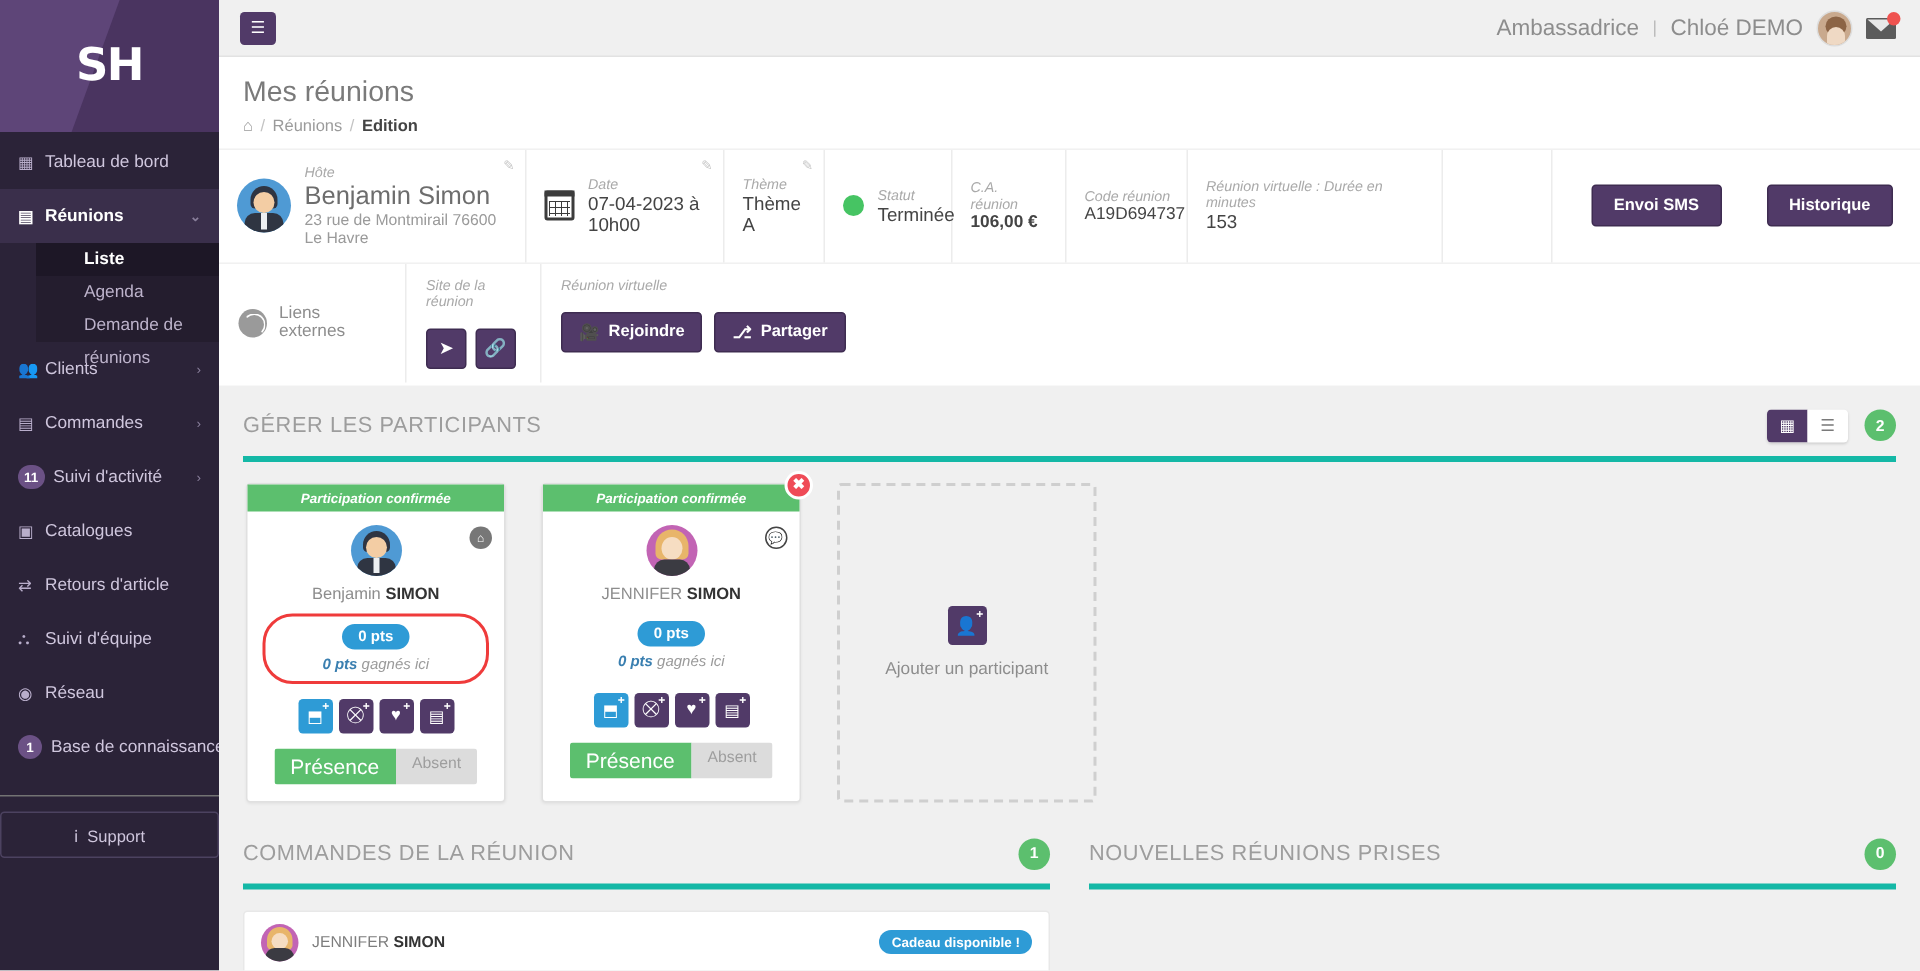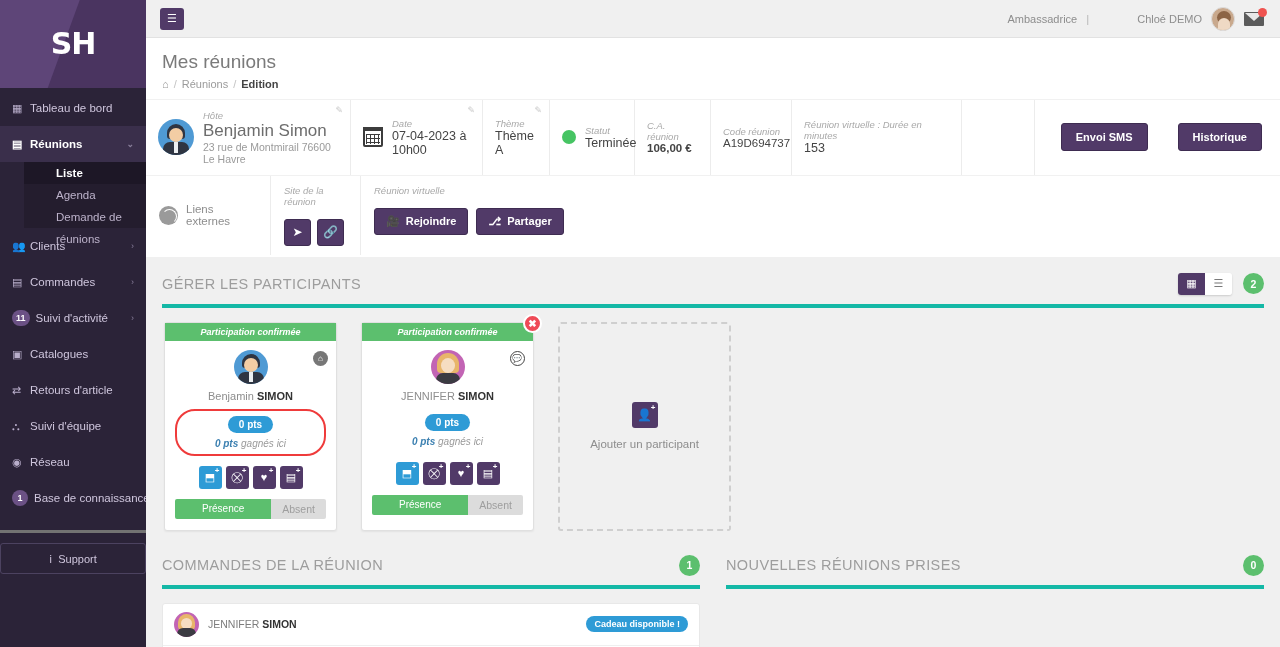--- a/index.html
+++ b/index.html
@@ -46,40 +46,40 @@
     display:inline-block; min-width:16px; height:16px; line-height:16px;
     border-radius:8px; background:#6b5185; color:#fff; font-size:9px;
     text-align:center; padding:0 4px; margin-right:6px; font-weight:bold;
   }
   .sub { background:#241d2e;margin-left:24px; }
   .sub .sub-item {
     height:22px; line-height:22px; padding-left:32px; font-size:11.5px;
     color:#bdb3cb; cursor:pointer;
   }
   .sub .sub-item.cur { background:#1d1726; color:#fff; font-weight:bold; }
-  .support-wrap { padding:10px 0; margin-top:14px; border-top:3px solid #737373; }
+  .support-wrap { padding:10px 0; margin-top:14px; border-top:1px solid #737373; }
   .support-btn {
     display:block; text-align:center; border:1px solid #4c4260; border-radius:3px;
     color:#cfc6dd; font-size:11px; padding:7px 0; cursor:pointer; background:transparent;
     width:100%; font-family:inherit;
   }
 
   
   #main { flex:1; height:647px; overflow:hidden; background:#f0f0f0; position:relative; }
 
   .topbar {
     height:38px; background:#f0f0f0; display:flex; align-items:center;
     padding:0 14px; border-bottom:1px solid #e2e2e2;
   }
   .burger {
     width:24px; height:22px; background:#513a68; border-radius:3px; color:#fff;
     display:flex; align-items:center; justify-content:center; font-size:11px; cursor:pointer;
   }
   .topbar-right { margin-left:auto; display:flex; align-items:center; gap:9px; }
-  .tb-txt { color:#8d8d8d; font-size:11px;margin-left:39px; }
+  .tb-txt { color:#8d8d8d; font-size:15px; }
   .tb-sep { color:#b9b9b9; font-size:11.5px; }
   .avatar-sm {
     width:24px;height:24px;border-radius:50%;overflow:hidden;background:#c9a98d;
     position:relative; border:1px solid #ddd;
   }
   .avatar-sm:before{content:'';position:absolute;left:5px;top:3px;width:14px;height:13px;border-radius:50%;background:#8c6445;}
   .avatar-sm:after{content:'';position:absolute;left:6px;top:10px;width:12px;height:16px;border-radius:6px 6px 0 0;background:#efd9c4;}
   .mail-ico { position:relative; width:22px; height:20px; cursor:pointer; }
   .mail-ico .env {
     position:absolute; left:0; top:3px; width:20px; height:14px; background:#5b5b5b; border-radius:1px;
@@ -184,21 +184,21 @@
   .pts-sub{font-size:10px;color:#9a9a9a;font-style:italic;margin-top:5px;}
   .pts-sub b{color:#3a7fb0;font-style:italic;}
   .act-row{display:flex;gap:4px;margin-top:10px;}
   .act-btn{
     width:23px;height:23px;border-radius:3px;background:#513a68;color:#fff;position:relative;
     display:flex;align-items:center;justify-content:center;font-size:11px;cursor:pointer;
   }
   .act-btn.blue{background:#2e9bd6;}
   .act-btn .plus{position:absolute;top:1px;right:2px;font-size:8px;line-height:8px;font-weight:bold;}
   .pres-row{display:flex;margin-top:10px;border-radius:2px;overflow:hidden;}
-  .pres-on{background:#5cbf6e;color:#fff;font-size:10px;padding:4px 27px;cursor:pointer;}
+  .pres-on{background:#5cbf6e;color:#fff;font-size:14px;padding:4px 11px;cursor:pointer;}
   .pres-off{background:#dcdcdc;color:#9e9e9e;font-size:10.5px;padding:4px 11px;cursor:pointer;}
   .badge-x{
     position:absolute;right:-9px;top:-9px;width:19px;height:19px;border-radius:50%;background:#ef4b57;color:#fff;
     font-size:10px;display:flex;align-items:center;justify-content:center;cursor:pointer;border:2px solid #fff;font-weight:bold;
   }
   .corner-ico{
     position:absolute;right:8px;top:28px;width:15px;height:15px;border-radius:50%;background:#777;color:#fff;
     font-size:8px;display:flex;align-items:center;justify-content:center;cursor:pointer;
   }
   .corner-ico.white{background:#fff;color:#444;border:1.5px solid #444;}

